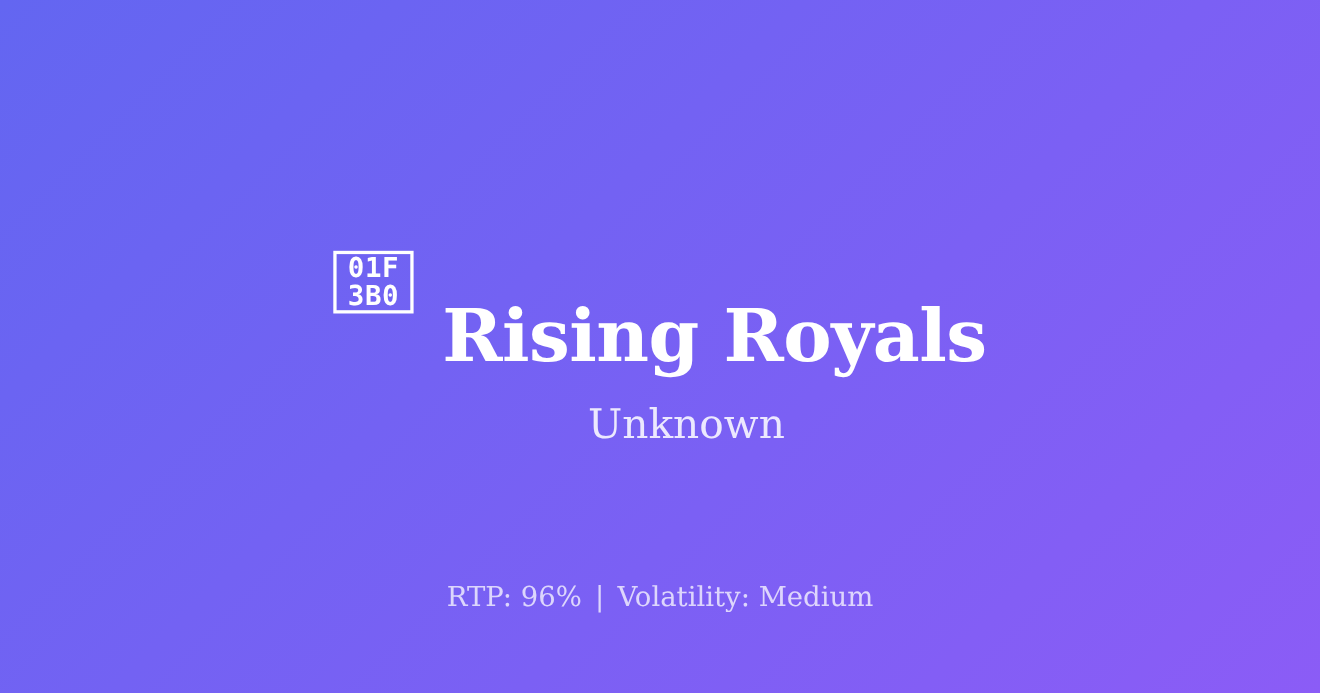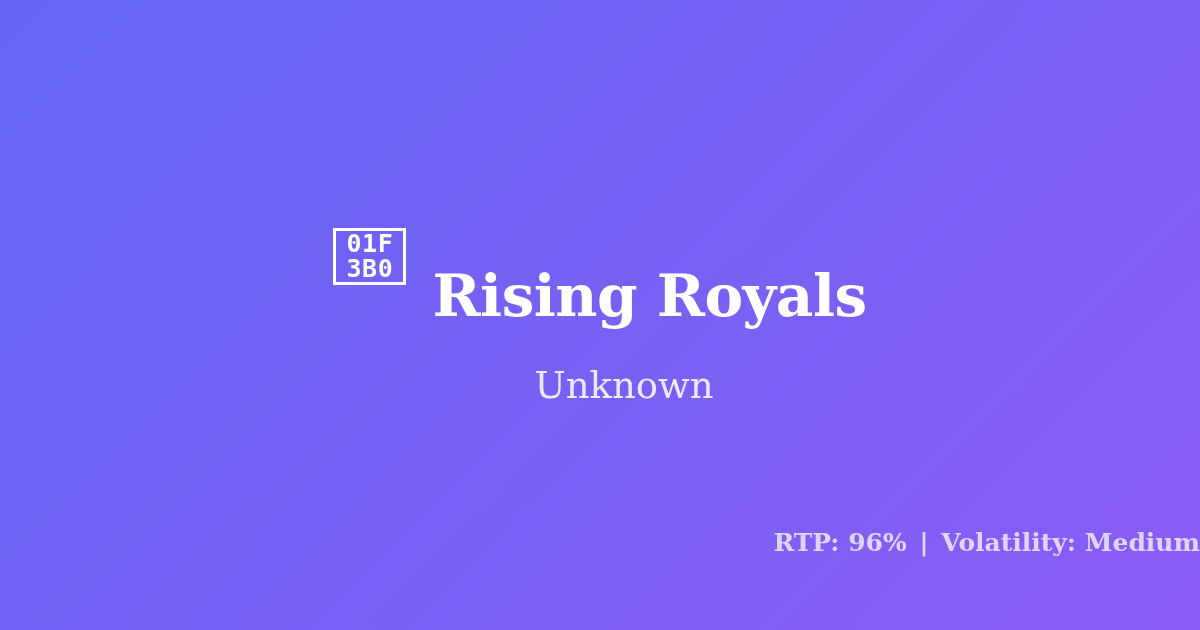--- a/index.html
+++ b/index.html
@@ -62,21 +62,21 @@
   }
 
   .tofu-glyph .tofu-row {
     display: block;
     height: 25px;
   }
 
   .game-title {
     font-family: "DejaVu Serif", "Liberation Serif", serif;
     font-weight: 700;
-    font-size: 58px;
+    font-size: 66px;
     line-height: 1;
     color: #ffffff;
     letter-spacing: -0.5px;
   }
 
   
   .game-subtitle {
     position: absolute;
     top: 364px;
     left: 0;
@@ -89,23 +89,23 @@
     color: rgba(255, 255, 255, 0.86);
     margin-left: 24px;
   }
 
   
   .game-stats {
     position: absolute;
     top: 528px;
     left: 0;
     width: 1200px;
-    text-align: right;
+    text-align: center;
     font-family: "DejaVu Serif", "Liberation Serif", serif;
-    font-weight: 700;
+    font-weight: 400;
     font-size: 25px;
     line-height: 1.2;
     color: rgba(255, 255, 255, 0.74);
   }
 
   .game-stats .stat-sep {
     padding: 0 4px;
   }
 </style>
 </head>

